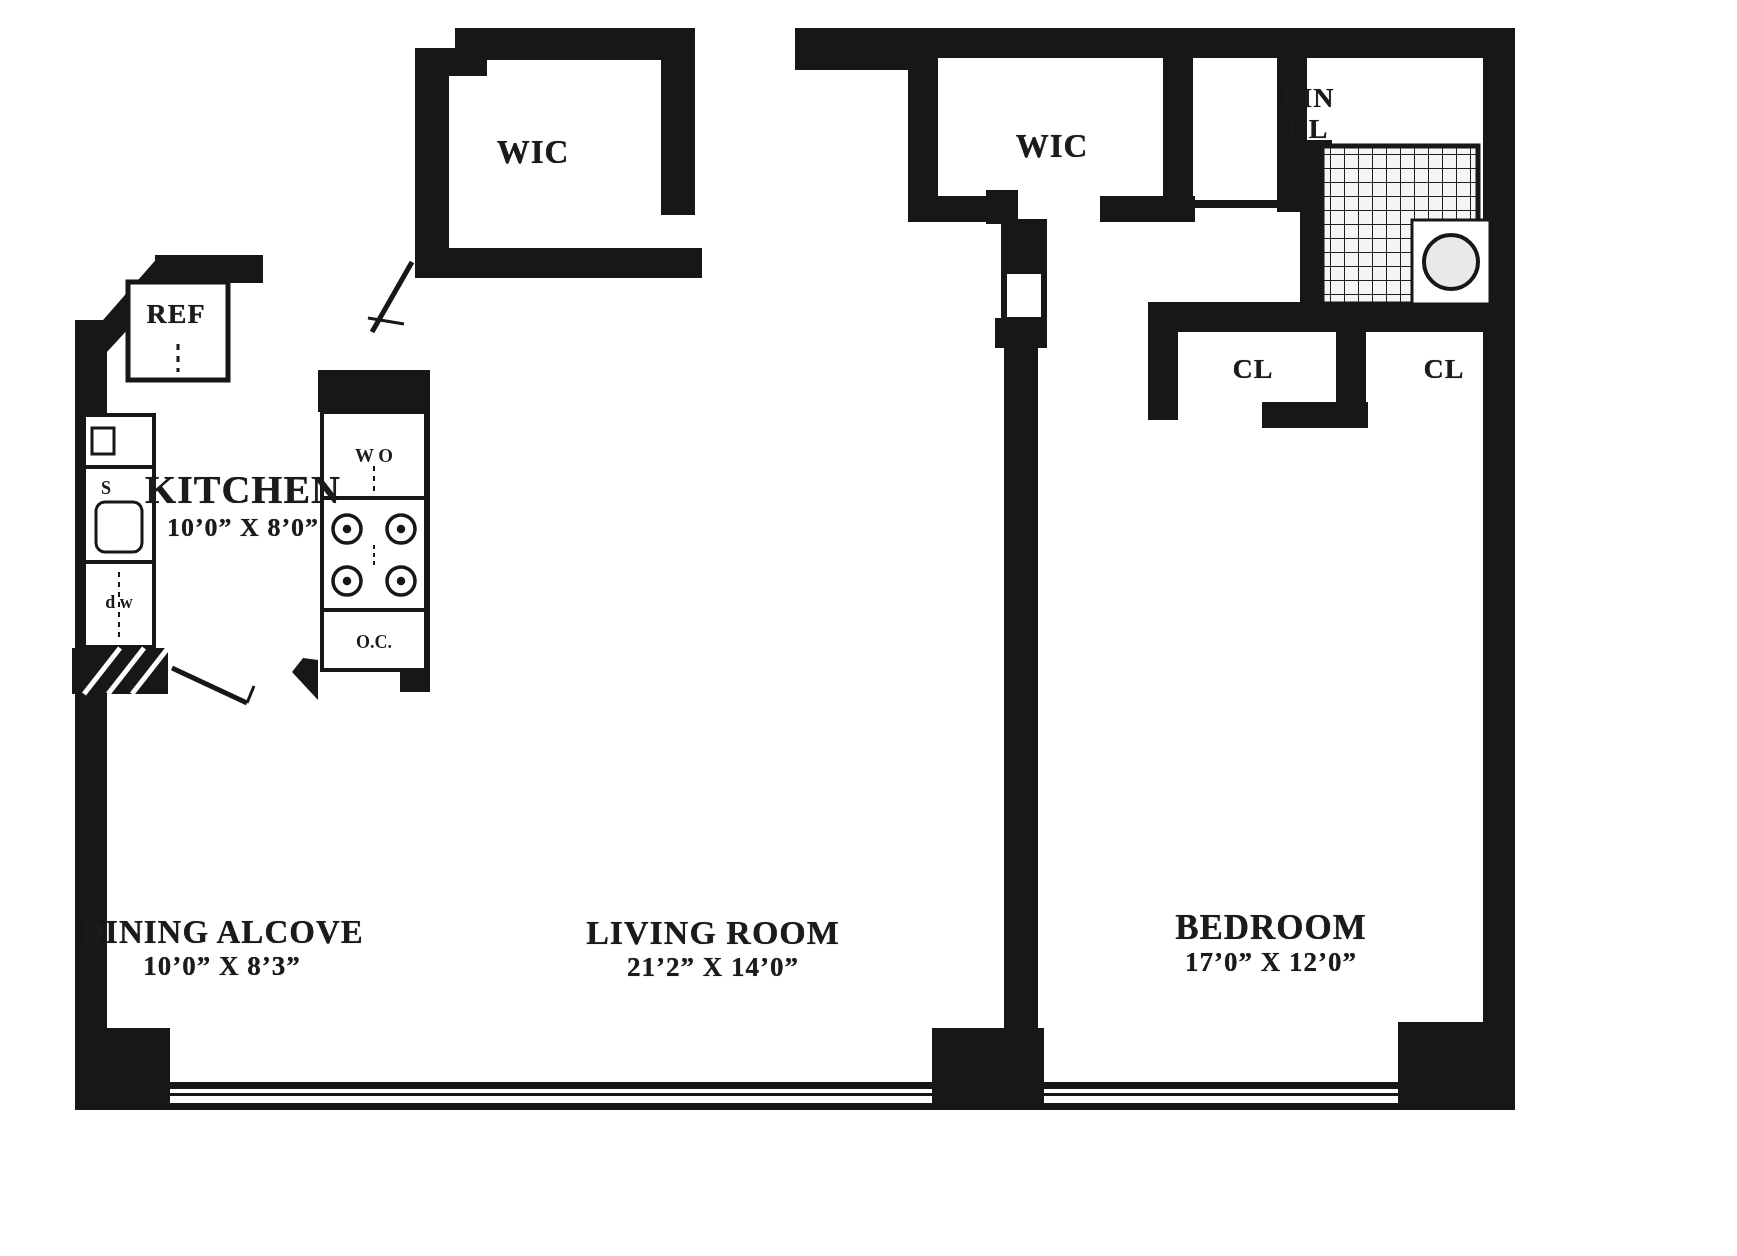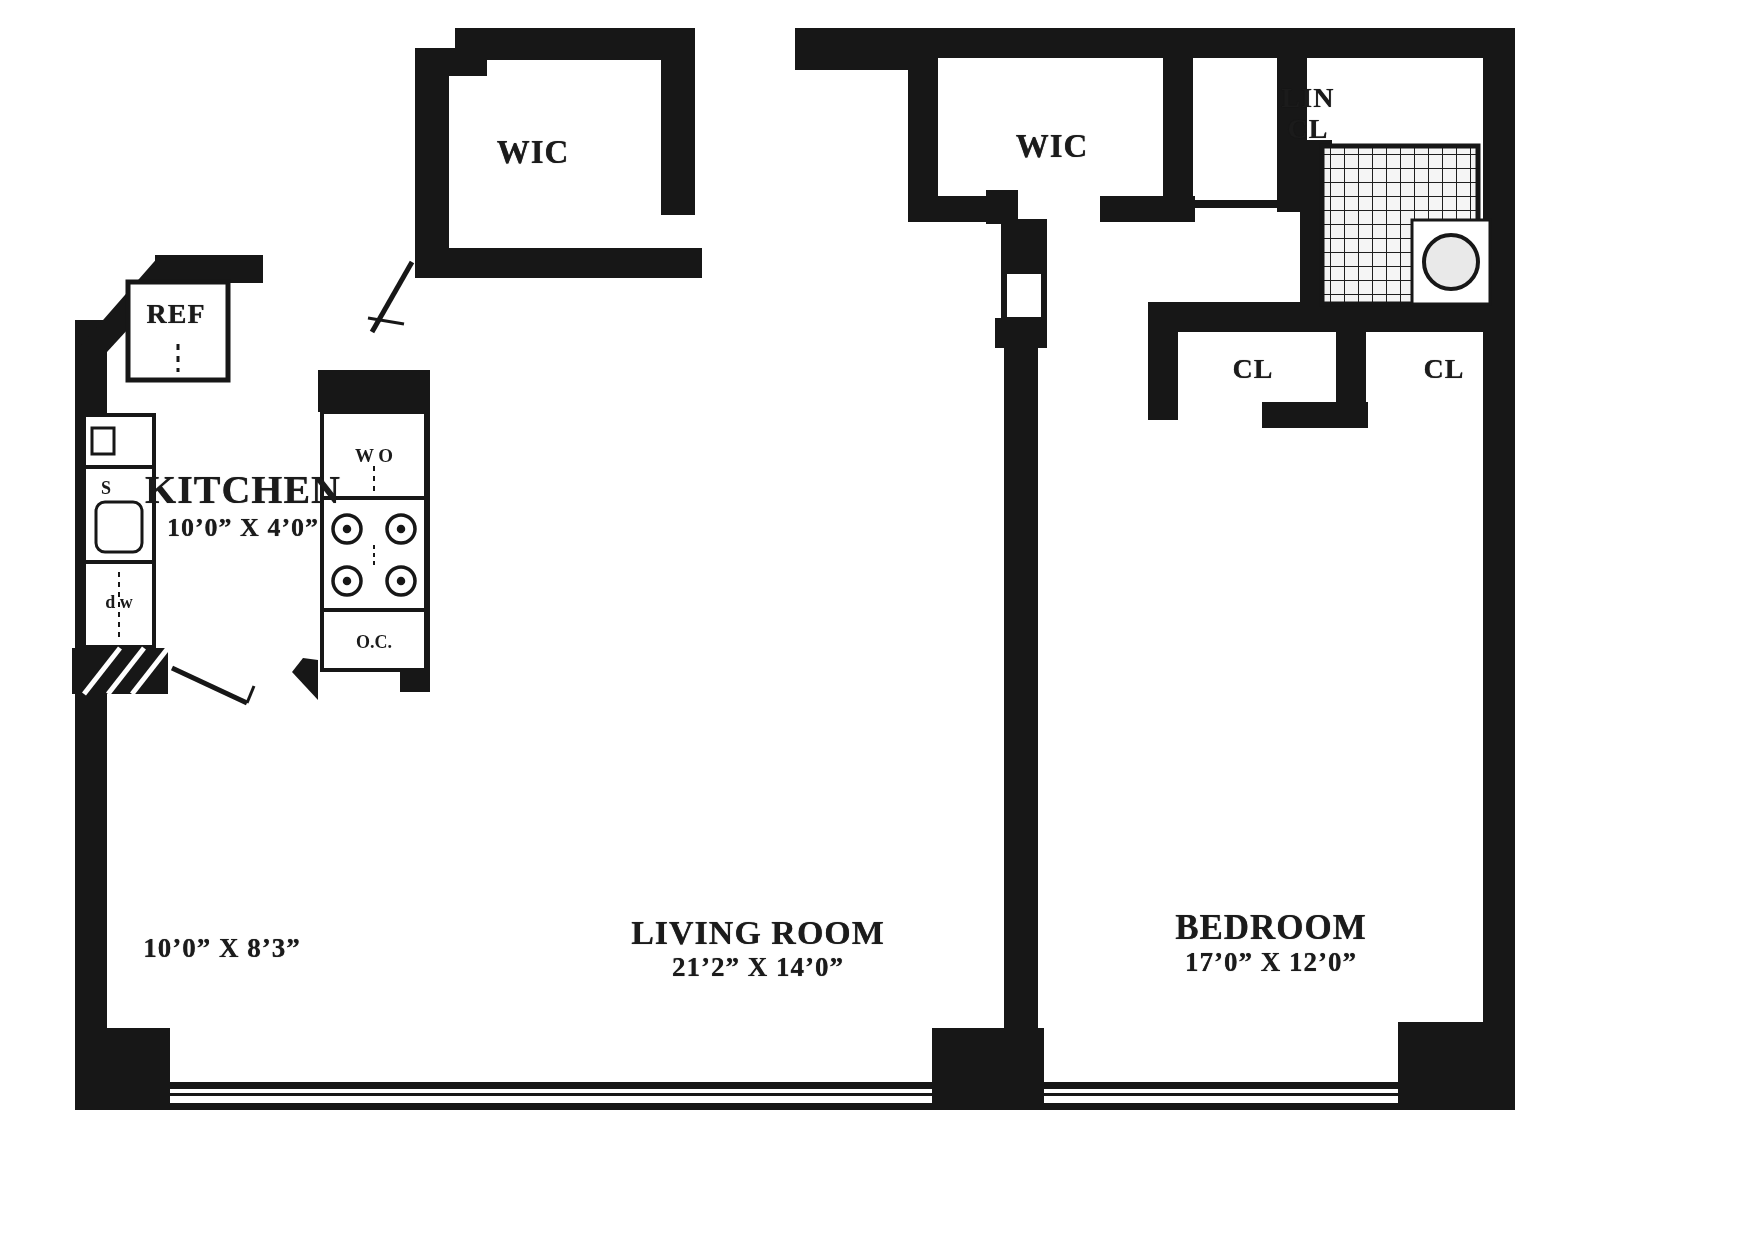--- a/index.html
+++ b/index.html
@@ -173,36 +173,37 @@
     <div class="room-name" style="font-size:28px;">LIN</div>
     <div class="room-name" style="font-size:28px;">CL</div>
   </div>
 
   <div class="room-label" style="left:176px; top:314px;">
     <div class="room-name" style="font-size:28px;text-align:right;">REF</div>
   </div>
 
   <div class="room-label" style="left:243px; top:505px;">
     <div class="room-name" style="font-size:40px;">KITCHEN</div>
-    <div class="room-dims" style="font-size:26px;">10’0” X 4’0”</div>
+    <div class="room-dims" style="font-size:26px;">10’0” X 8’0”</div>
   </div>
 
   <div class="room-label" style="left:1253px; top:369px;">
     <div class="room-name" style="font-size:28px;">CL</div>
   </div>
 
   <div class="room-label" style="left:1444px; top:369px;">
     <div class="room-name" style="font-size:28px;">CL</div>
   </div>
 
   <div class="room-label" style="left:222px; top:948px;">
+    <div class="room-name" style="font-size:33px;">DINING ALCOVE</div>
     <div class="room-dims">10’0” X  8’3”</div>
   </div>
 
-  <div class="room-label" style="left:713px; top:948px;margin-left:45px;">
+  <div class="room-label" style="left:713px; top:948px;">
     <div class="room-name" style="font-size:34px;">LIVING ROOM</div>
     <div class="room-dims">21’2” X 14’0”</div>
   </div>
 
   <div class="room-label" style="left:1243px; top:943px;margin-left:28px;">
     <div class="room-name" style="font-size:35px;">BEDROOM</div>
     <div class="room-dims">17’0” X 12’0”</div>
   </div>
 
 </div>

